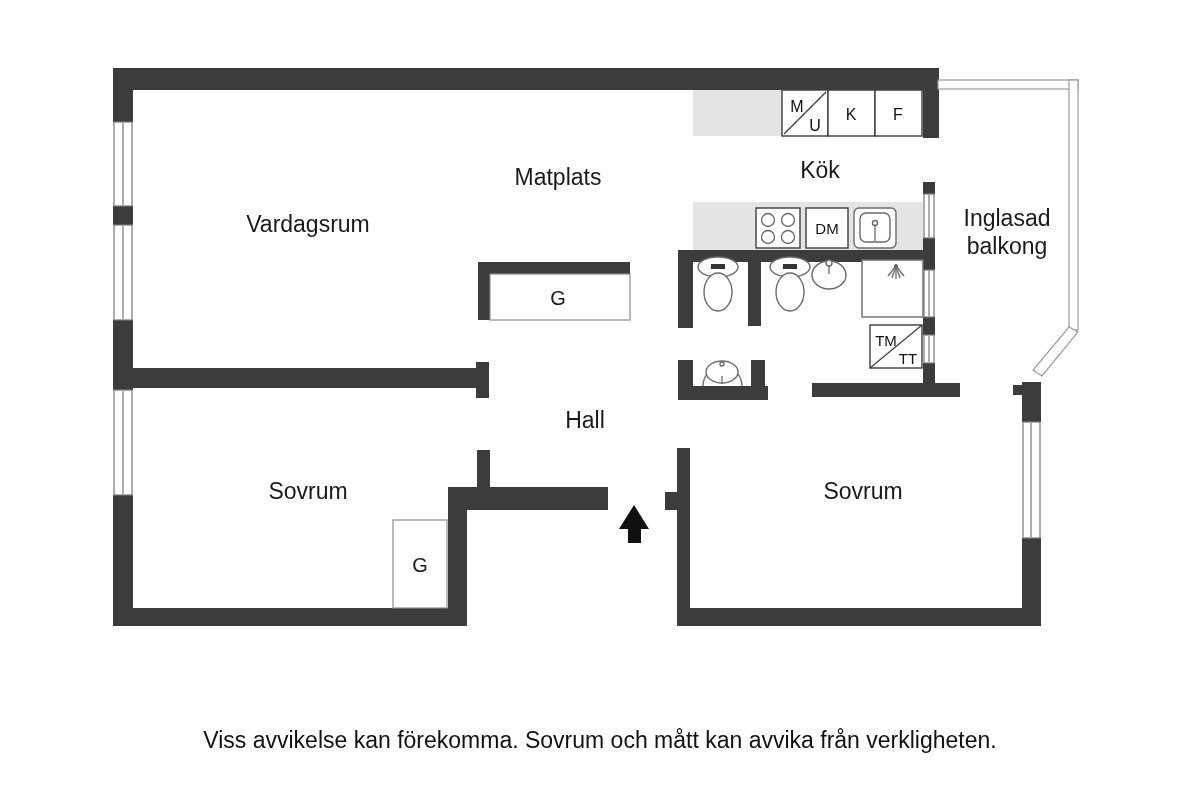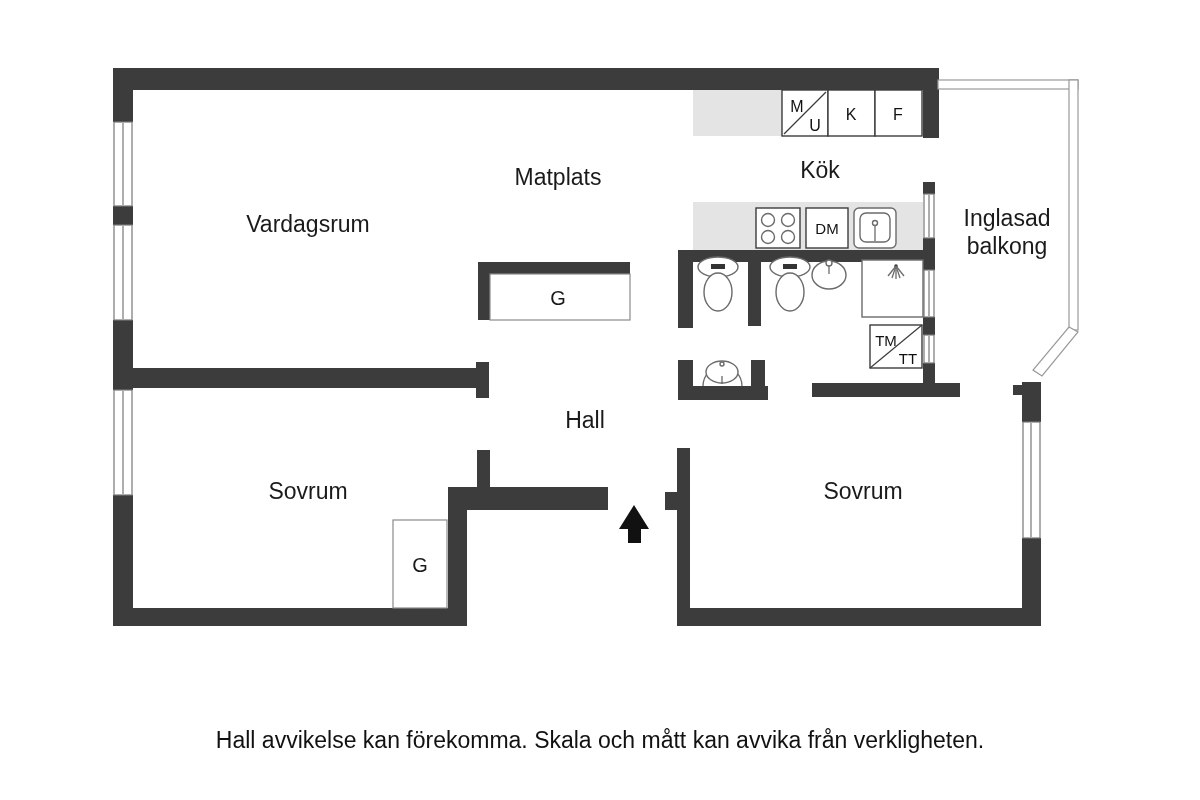--- a/index.html
+++ b/index.html
@@ -196,14 +196,14 @@
     <text class="room-label" x="558" y="185" text-anchor="middle">Matplats</text>
     <text class="room-label" x="820" y="178" text-anchor="middle">Kök</text>
     <text class="room-label" x="1007" y="226" text-anchor="middle">Inglasad</text>
     <text class="room-label" x="1007" y="254" text-anchor="middle">balkong</text>
     <text class="room-label" x="585" y="428" text-anchor="middle">Hall</text>
     <text class="room-label" x="308" y="499" text-anchor="middle">Sovrum</text>
     <text class="room-label" x="863" y="499" text-anchor="middle">Sovrum</text>
   </g>
 </svg>
 
-<div class="footer">Hall avvikelse kan förekomma. Skala och mått kan avvika från verkligheten.</div>
+<div class="footer">Viss avvikelse kan förekomma. Sovrum och mått kan avvika från verkligheten.</div>
 </div>
 
 </body></html>

